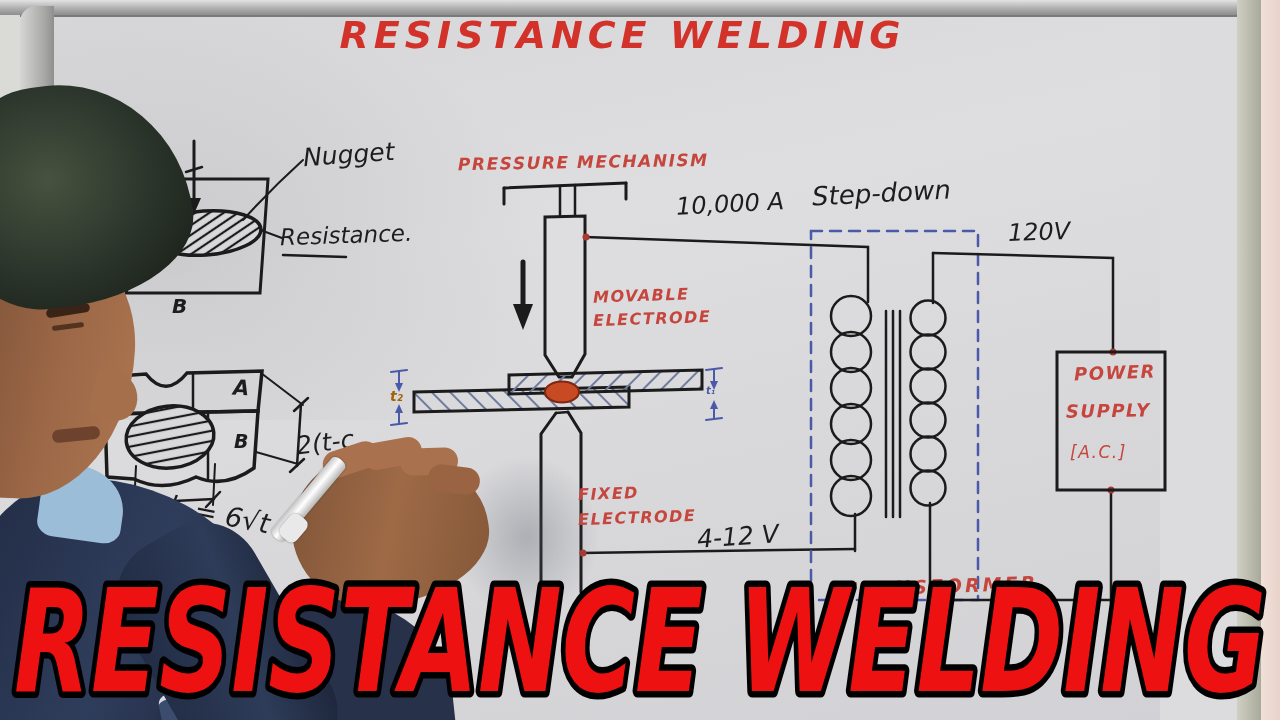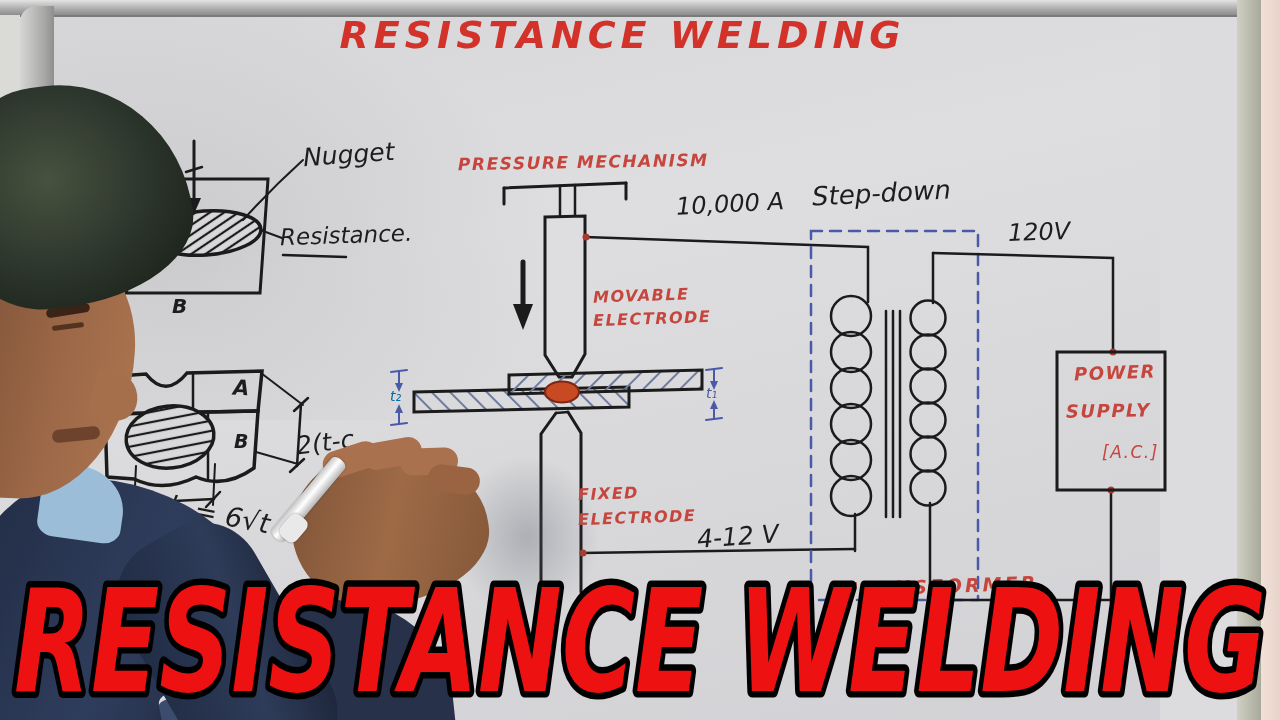--- a/index.html
+++ b/index.html
@@ -223,30 +223,30 @@
   <div class="hw" style="left:158px;top:498px;font-size:27px;transform:rotate(11deg);">dₙ = 6√t</div>
 
   <div class="hw-red" style="left:458px;top:152px;font-size:17px;transform:rotate(-1deg);">PRESSURE  MECHANISM</div>
   <div class="hw-red" style="left:593px;top:286px;font-size:16px;transform:rotate(-2deg);">MOVABLE</div>
   <div class="hw-red" style="left:593px;top:309px;font-size:16px;transform:rotate(-2deg);">ELECTRODE</div>
   <div class="hw-red" style="left:578px;top:484px;font-size:16px;transform:rotate(-2deg);">FIXED</div>
   <div class="hw-red" style="left:578px;top:508px;font-size:16px;transform:rotate(-2deg);">ELECTRODE</div>
 
   <div class="hw" style="left:676px;top:190px;font-size:24px;transform:rotate(-3deg);">10,000 A</div>
   <div class="hw" style="left:697px;top:522px;font-size:25px;transform:rotate(-4deg);">4-12 V</div>
-  <div class="hw" style="left:390px;top:388px;font-size:14px;color:#0369a1;font-weight:normal;">t₂</div>
-  <div class="hw" style="left:706px;top:385px;font-size:14px;color:#4a5aa8;font-weight:normal;">t₁</div>
+  <div class="hw" style="left:390px;top:388px;font-size:14px;color:#a16207;font-weight:bold;">t₂</div>
+  <div class="hw" style="left:706px;top:385px;font-size:10px;color:#4a5aa8;font-weight:bold;">t₁</div>
 
   <div class="hw" style="left:812px;top:178px;font-size:26px;transform:rotate(-3deg);">Step-down</div>
   <div class="hw" style="left:1008px;top:218px;font-size:24px;transform:rotate(-2deg);">120V</div>
   <div class="hw-red" style="left:843px;top:575px;font-size:19px;letter-spacing:3px;transform:rotate(-2deg);">TRANSFORMER</div>
 
   <div class="hw-red" style="left:1074px;top:362px;font-size:18px;transform:rotate(-2deg);">POWER</div>
   <div class="hw-red" style="left:1066px;top:400px;font-size:18px;transform:rotate(-1deg);">SUPPLY</div>
-  <div class="hw-red" style="left:1070px;top:442px;font-size:17px;font-weight:normal;margin-left:32px;">[A.C.]</div>
+  <div class="hw-red" style="left:1070px;top:442px;font-size:17px;font-weight:normal;">[A.C.]</div>
 
   <div class="presenter">
     <div class="sweater"></div>
     <div class="body2"></div>
     <div class="cuff-stripe"></div>
     <div class="collar"></div>
     <div class="face"></div>
     <div class="nose"></div>
     <div class="brow"></div>
     <div class="eye"></div>

